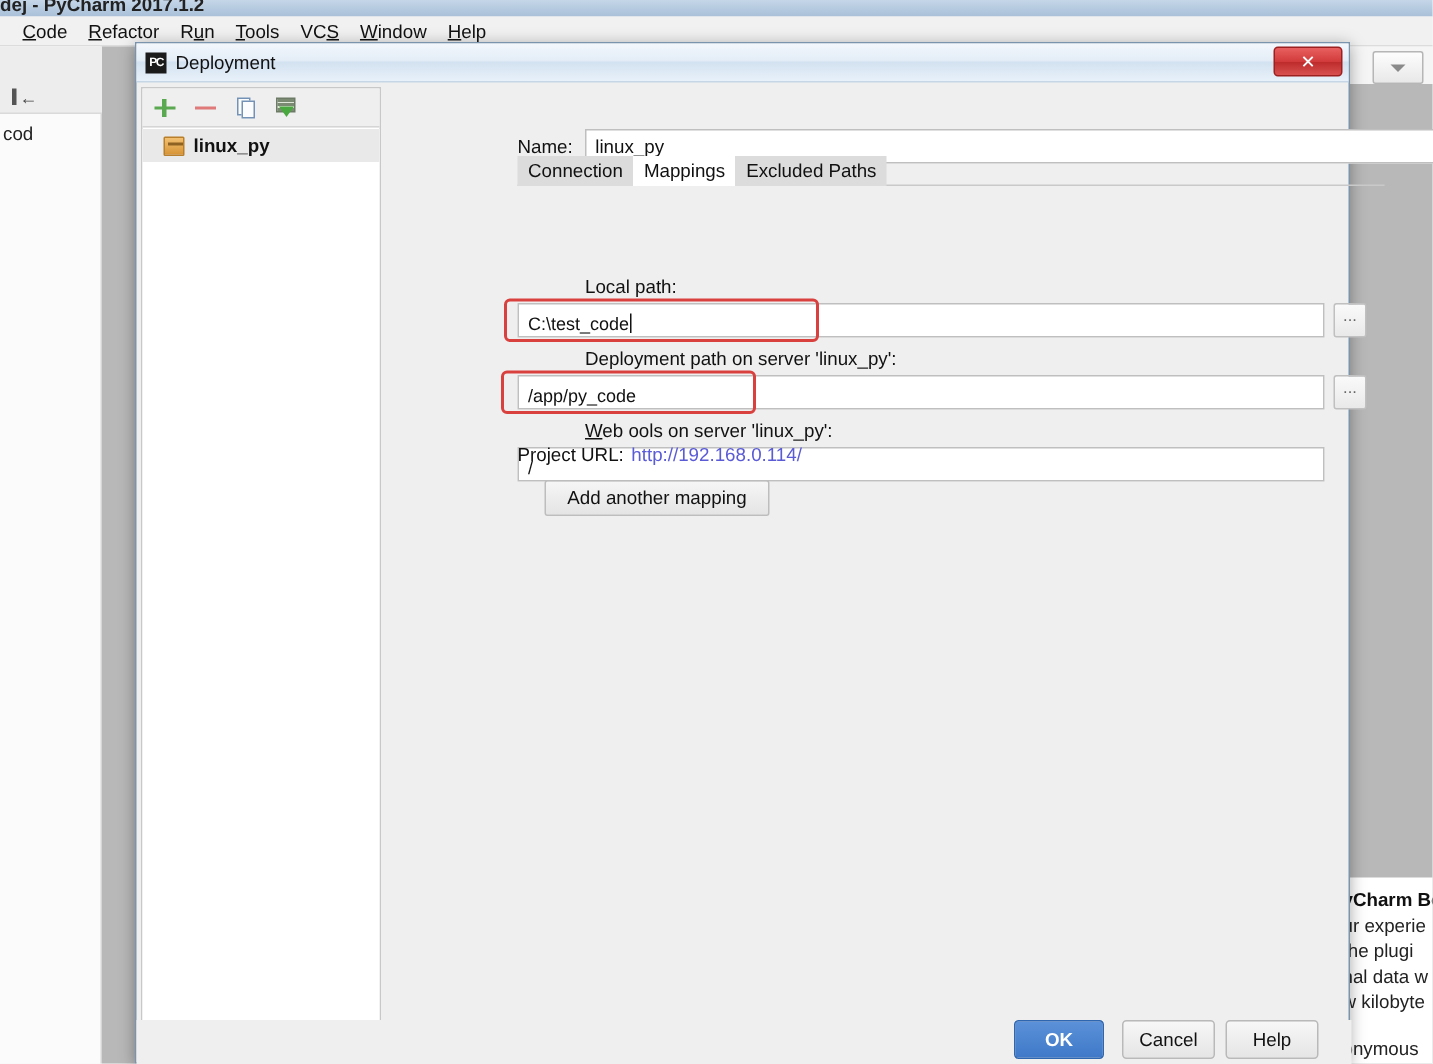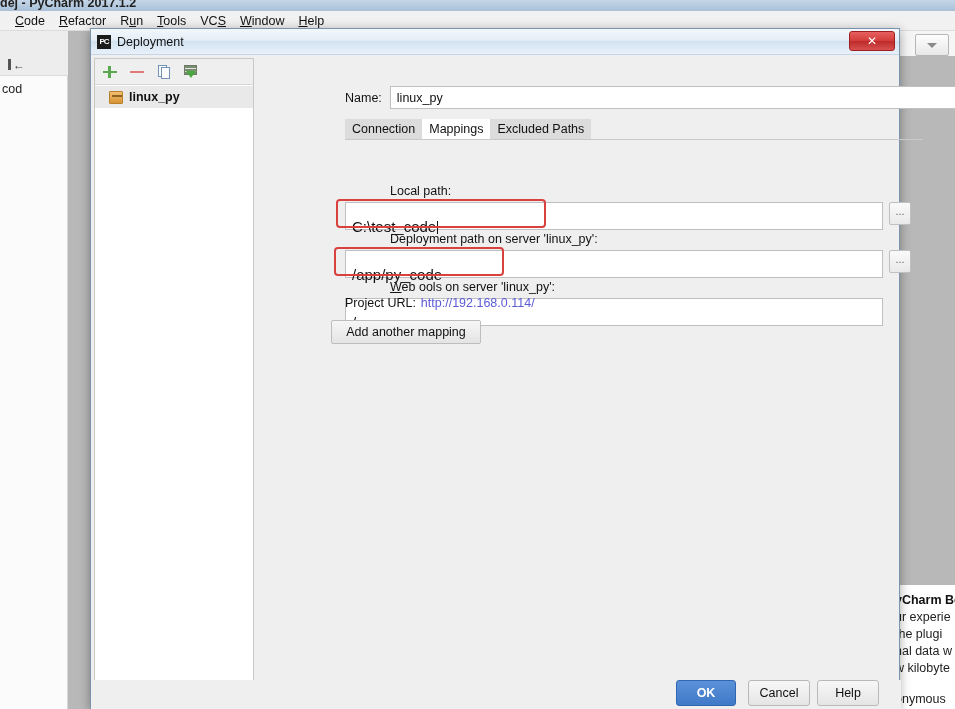--- a/index.html
+++ b/index.html
@@ -177,22 +177,22 @@
 
   #name-row { position: absolute; left: 88px; top: 28px; display: flex; align-items: center; }
   #name-label { font-size: 12.5px; color: #111; margin-right: 8px; }
   #name-input {
     width: 578px; height: 23px; background: #fff; border: 1px solid #bfbfbf;
     font-size: 12.5px; color: #111; padding: 0 6px; line-height: 21px;
     font-family: "Liberation Sans", sans-serif;
   }
 
   #tabs {
-    position: absolute; left: 88px; top: 62px; width: 578px; height: 20px;
-    display: flex; align-items: flex-end;
+    position: absolute; left: 88px; top: 46px; width: 578px; height: 20px;
+    display: flex; align-items: center;
     border-bottom: 1px solid #c9c9c9;
   }
   .tab {
     font-size: 12.5px; color: #111; padding: 2px 6px 3px 6px; cursor: pointer;
     background: #dcdcdc; border: 1px solid transparent; border-bottom: none;
     line-height: 14px;
   }
   .tab.active { background: #ffffff; }
 
   #use-default-btn {
@@ -203,22 +203,22 @@
     cursor: default;
   }
 
   .field-label {
     position: absolute; font-size: 12.5px; color: #111; white-space: nowrap; margin-left: 45px;
   }
   .field-label u { text-decoration: underline; }
 
   .path-input {
     position: absolute; height: 23px; background: #ffffff;
-    border: 1px solid #bfbfbf; font-size: 15px; color: #111;
-    padding: 13px 6px; line-height: 21px;
+    border: 1px solid #bfbfbf; font-size: 12px; color: #111;
+    padding: 3px 6px; line-height: 21px;
     font-family: "Liberation Sans", sans-serif;
   }
   .caret {
     display: inline-block; width: 1px; height: 13px; background: #111;
     vertical-align: -2px; margin-left: 1px;
   }
 
   .browse-btn {
     position: absolute; width: 22px; height: 23px;
     background: linear-gradient(to bottom,#fafafa,#e9e9e9);
@@ -230,21 +230,21 @@
   .hl-box {
     position: absolute; border: 2.5px solid #d9413f; border-radius: 4px;
     pointer-events: none;
   }
 
   #project-url-row { position: absolute; left: 88px; top: 238px; white-space: nowrap; }
   #project-url-label { font-size: 12.5px; color: #111; }
   #project-url-link { font-size: 12.5px; color: #5b5bd6; margin-left: 5px; cursor: pointer; }
 
   #add-mapping-btn {
-    position: absolute; left: 74px; top: 262px; width: 150px; height: 24px;
+    position: absolute; left: 106px; top: 262px; width: 150px; height: 24px;
     background: linear-gradient(to bottom,#f6f6f6,#e4e4e4);
     border: 1px solid #bdbdbd; border-radius: 2px;
     font-size: 12.5px; color: #111; text-align: center; line-height: 22px;
     cursor: pointer;
   }
 
   #content-white {
     position: absolute; left: 0; top: 0; width: 641px; height: 625px;
     background: #ffffff; border: 1px solid #d2d2d2; z-index: -1;
   }

